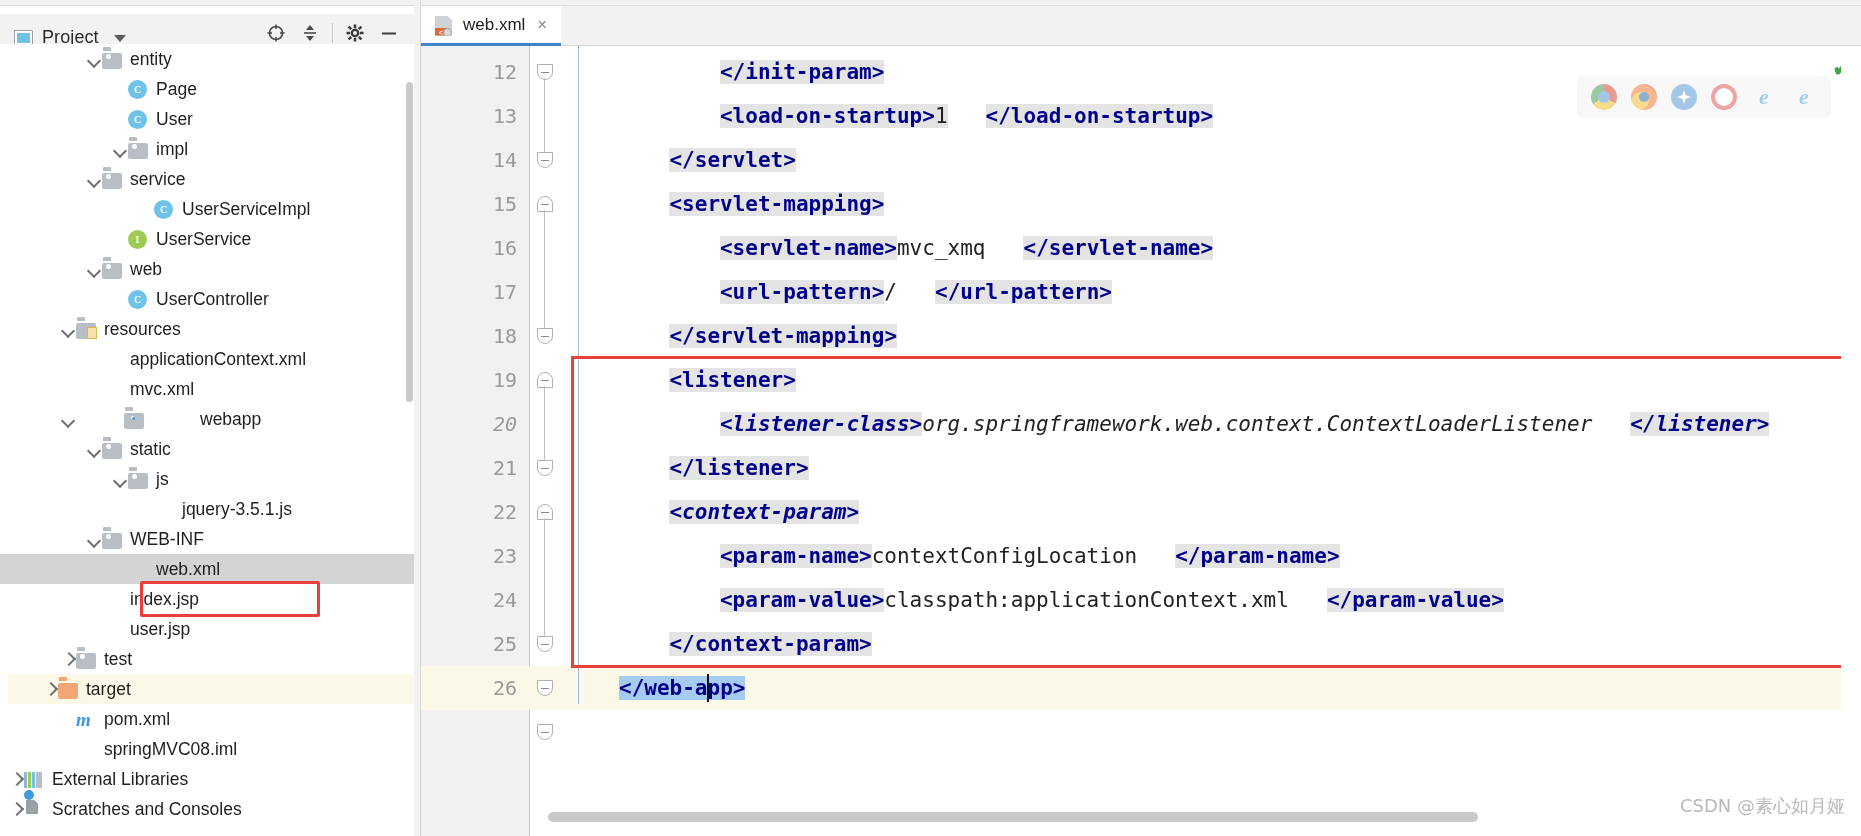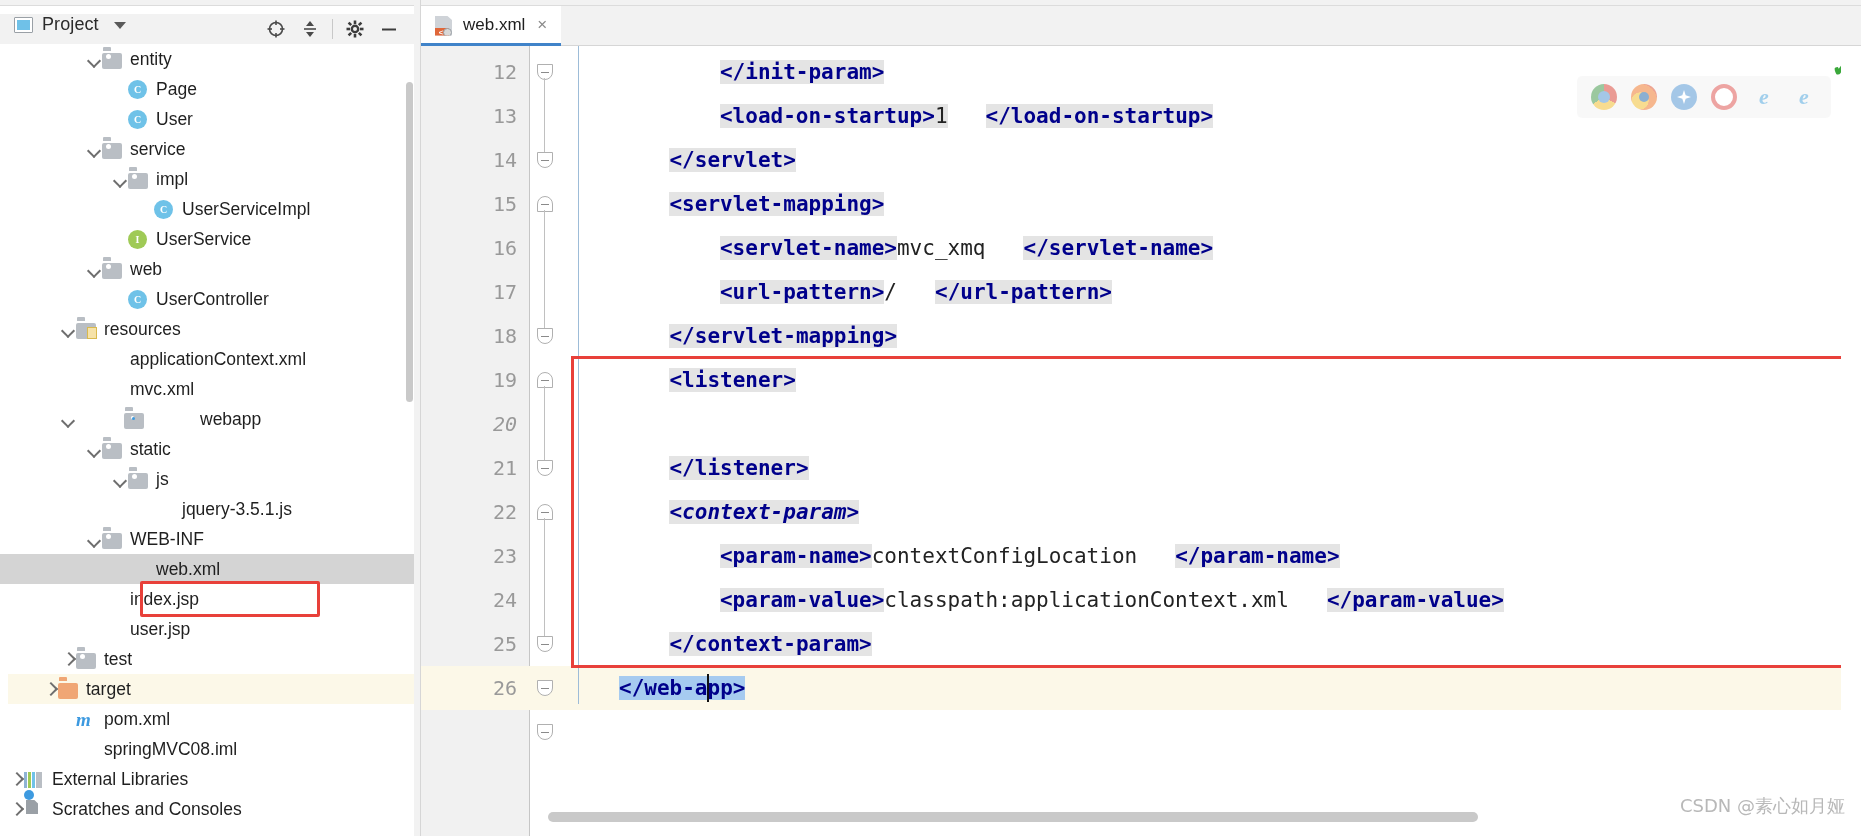--- a/index.html
+++ b/index.html
@@ -19,22 +19,22 @@
   
   .top-strip {
     position: absolute; left: 0; top: 0; width: 1861px; height: 6px;
     background: #f2f2f2; border-bottom: 1px solid #dcdcdc;
   }
 
   
   .proj-header {
     position: absolute; left: 0; top: 14px; width: 414px; height: 38px;
     background: #f2f2f2;
-    display: flex; align-items: flex-start;
-    border-bottom: 1px solid #c2410c;
+    display: flex; align-items: flex-end;
+    border-bottom: 4px solid #c2410c;
   }
   .proj-title-wrap {
     display: flex; align-items: center; gap: 9px; margin-left: 14px;
   }
   .proj-icon {
     width: 19px; height: 16px; border: 1px solid #9aa0a6; background: #ffffff;
     display: inline-block; position: relative; border-radius: 1px;
   }
   .proj-icon::after {
     content: ""; position: absolute; left: 2px; top: 2px; right: 2px; bottom: 2px;
@@ -404,37 +404,37 @@
           </span>
           <span class="tree-label">Page</span>
         </div>
         <div class="tree-row" style="padding-left: 112px;">
           <span class="arrow"></span>
           <span class="ficon">
             <span class="ic-circ cls">C</span>
           </span>
           <span class="tree-label">User</span>
         </div>
-        <div class="tree-row" style="padding-left: 86px;">
+        <div class="tree-row" style="padding-left: 112px;">
           <span class="arrow down"></span>
           <span class="ficon">
             <span class="ic-folder" style="display:block;width:20px;height:16px;margin-top:3px;">
               <span class="dot"></span>
             </span>
           </span>
-          <span class="tree-label">service</span>
-        </div>
-        <div class="tree-row" style="padding-left: 112px;">
+          <span class="tree-label">impl</span>
+        </div>
+        <div class="tree-row" style="padding-left: 86px;">
           <span class="arrow down"></span>
           <span class="ficon">
             <span class="ic-folder" style="display:block;width:20px;height:16px;margin-top:3px;">
               <span class="dot"></span>
             </span>
           </span>
-          <span class="tree-label">impl</span>
+          <span class="tree-label">service</span>
         </div>
         <div class="tree-row" style="padding-left: 138px;">
           <span class="arrow"></span>
           <span class="ficon">
             <span class="ic-circ cls">C</span>
           </span>
           <span class="tree-label">UserServiceImpl</span>
         </div>
         <div class="tree-row" style="padding-left: 112px;">
           <span class="arrow"></span>
@@ -624,20 +624,21 @@
         <div class="ln-row" style="top: 268px;">
           <span class="ln-num">18</span>
           <span class="ln-code" style="left: 210.48px;"><span class="tag sel">&lt;/servlet-mapping&gt;</span></span>
         </div>
         <div class="ln-row" style="top: 312px;">
           <span class="ln-num">19</span>
           <span class="ln-code" style="left: 210.48px;"><span class="tag sel">&lt;listener&gt;</span></span>
         </div>
         <div class="ln-row" style="top: 356px; font-style: italic;">
           <span class="ln-num">20</span>
+          <span class="ln-code" style="left: 260.96px;"><span class="tag sel">&lt;listener-class&gt;</span><span class="">org.springframework.web.context.ContextLoaderListener</span><span class="tag sel">&lt;/listener&gt;</span></span>
         </div>
         <div class="ln-row" style="top: 400px;">
           <span class="ln-num">21</span>
           <span class="ln-code" style="left: 210.48px;"><span class="tag sel">&lt;/listener&gt;</span></span>
         </div>
         <div class="ln-row" style="top: 444px;">
           <span class="ln-num">22</span>
           <span class="ln-code" style="left: 210.48px; font-style: italic;"><span class="tag sel">&lt;context-param&gt;</span></span>
         </div>
         <div class="ln-row" style="top: 488px;">

